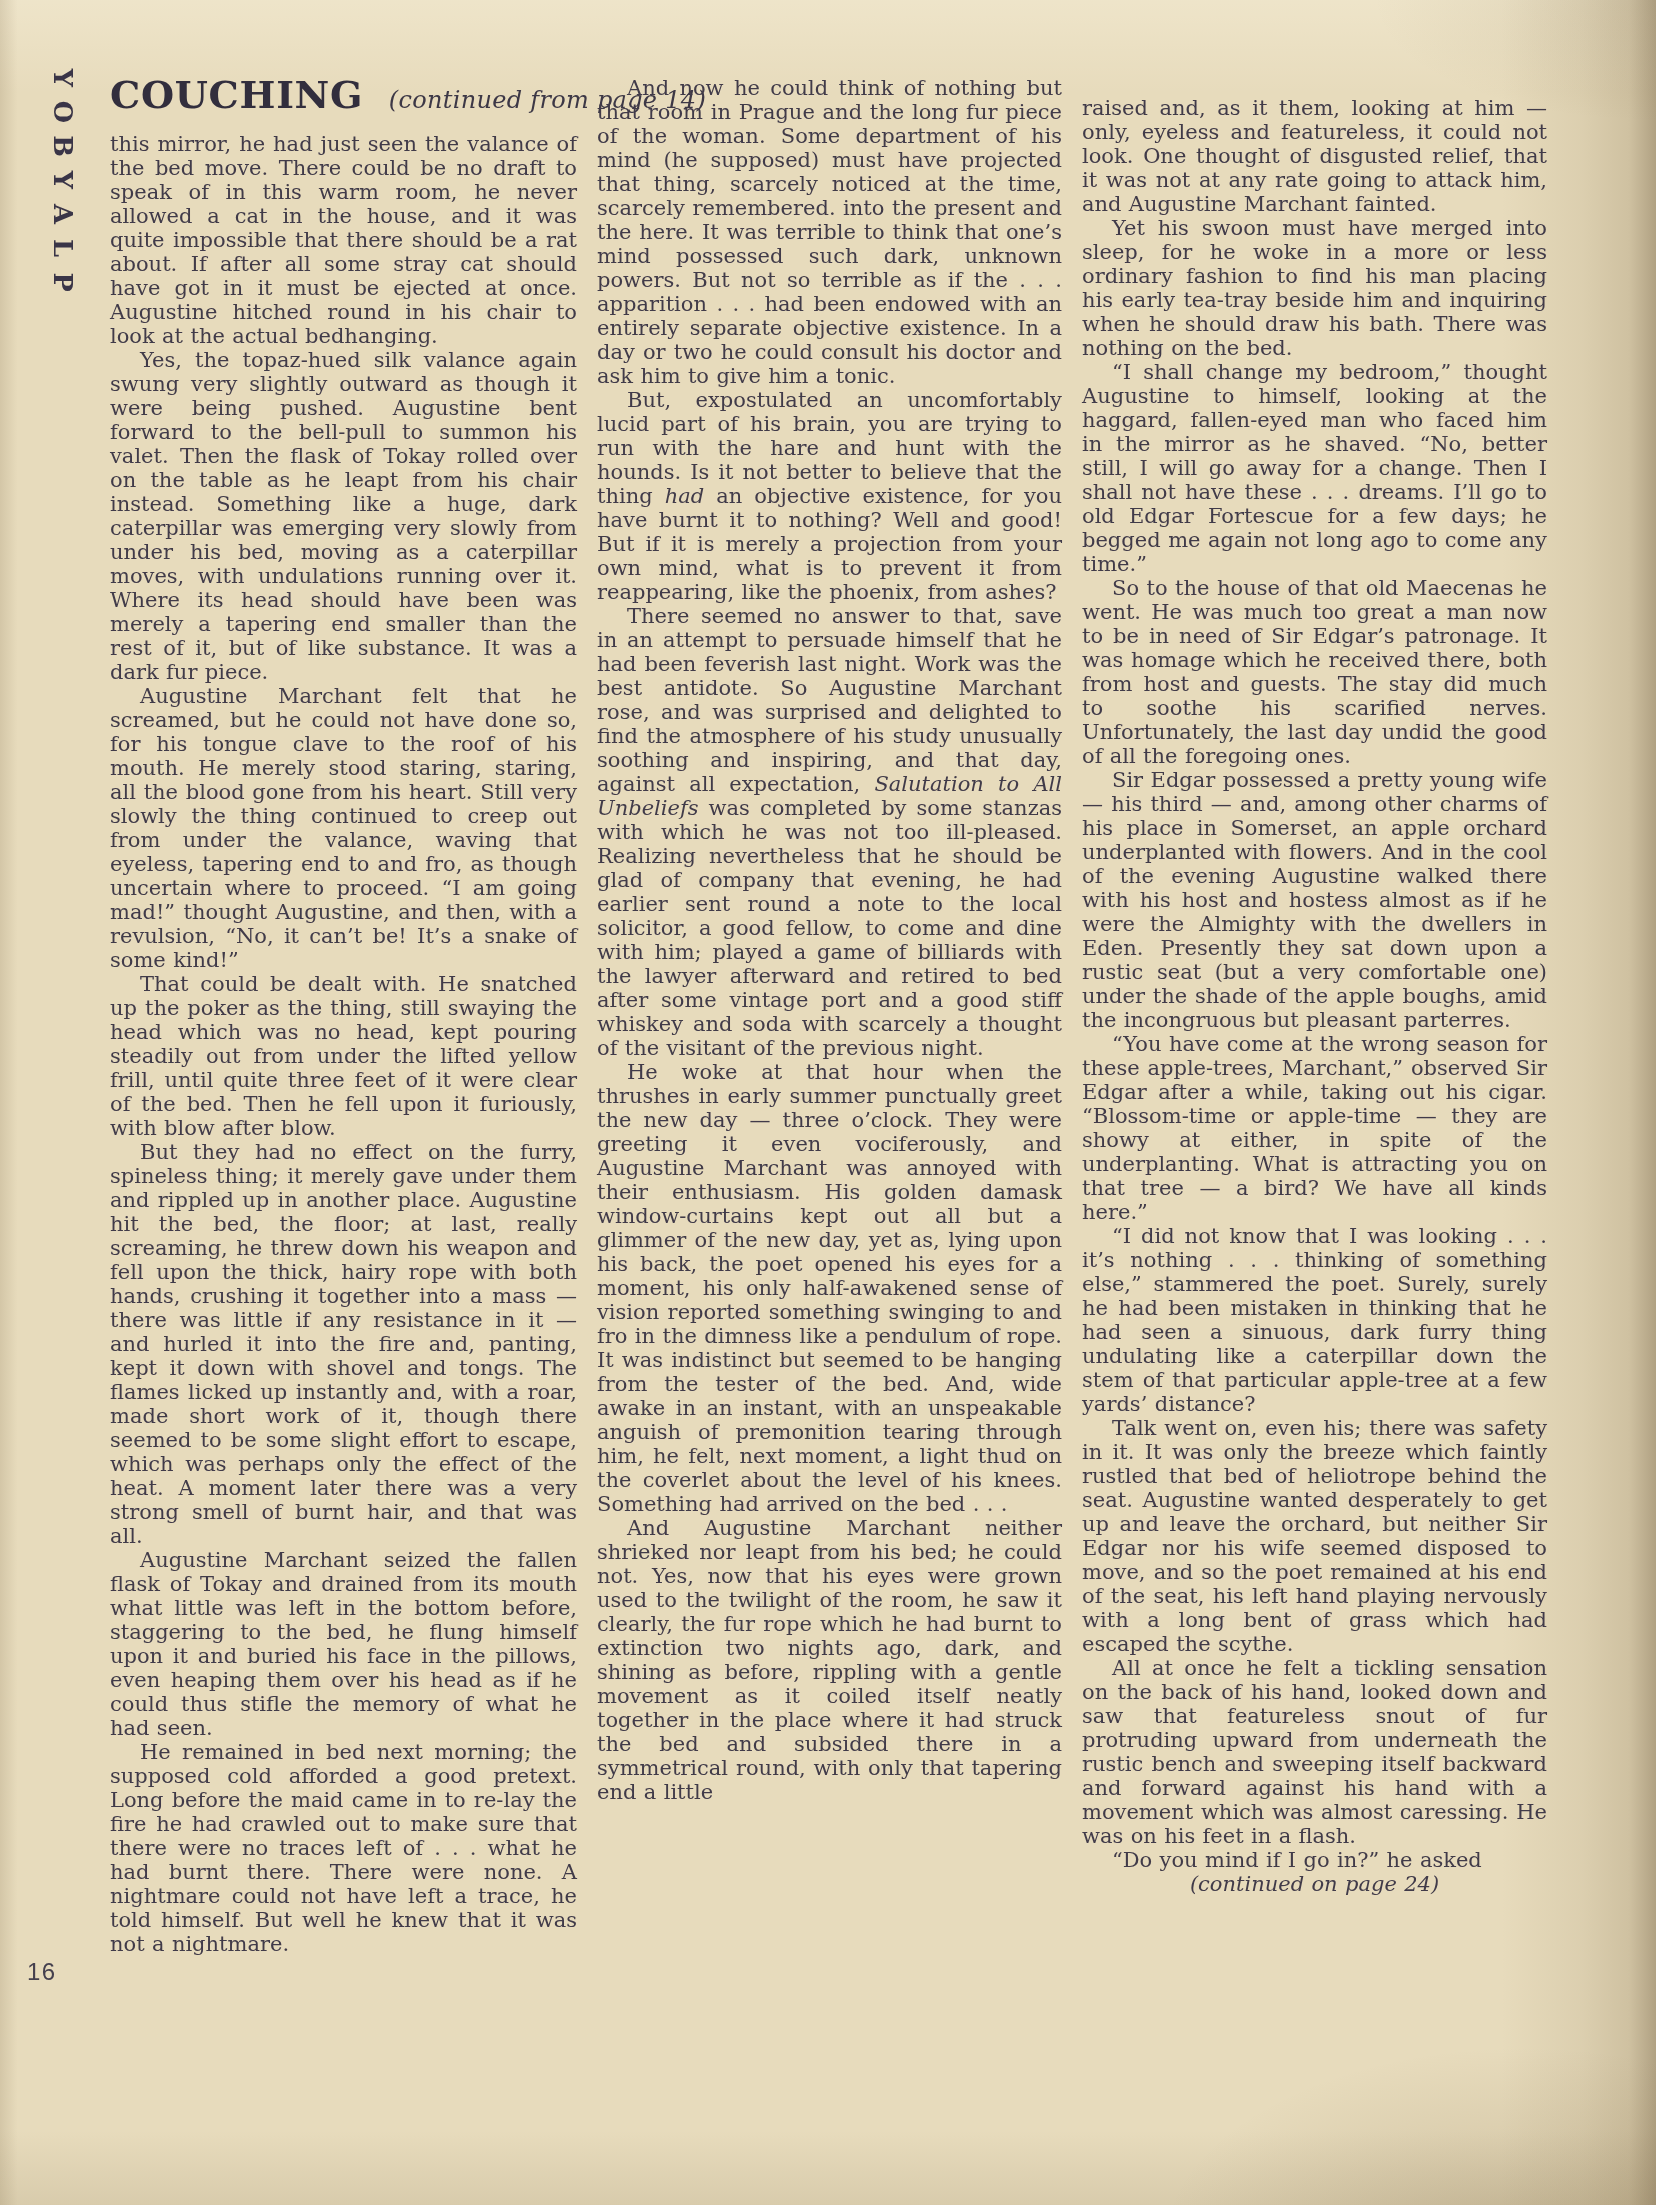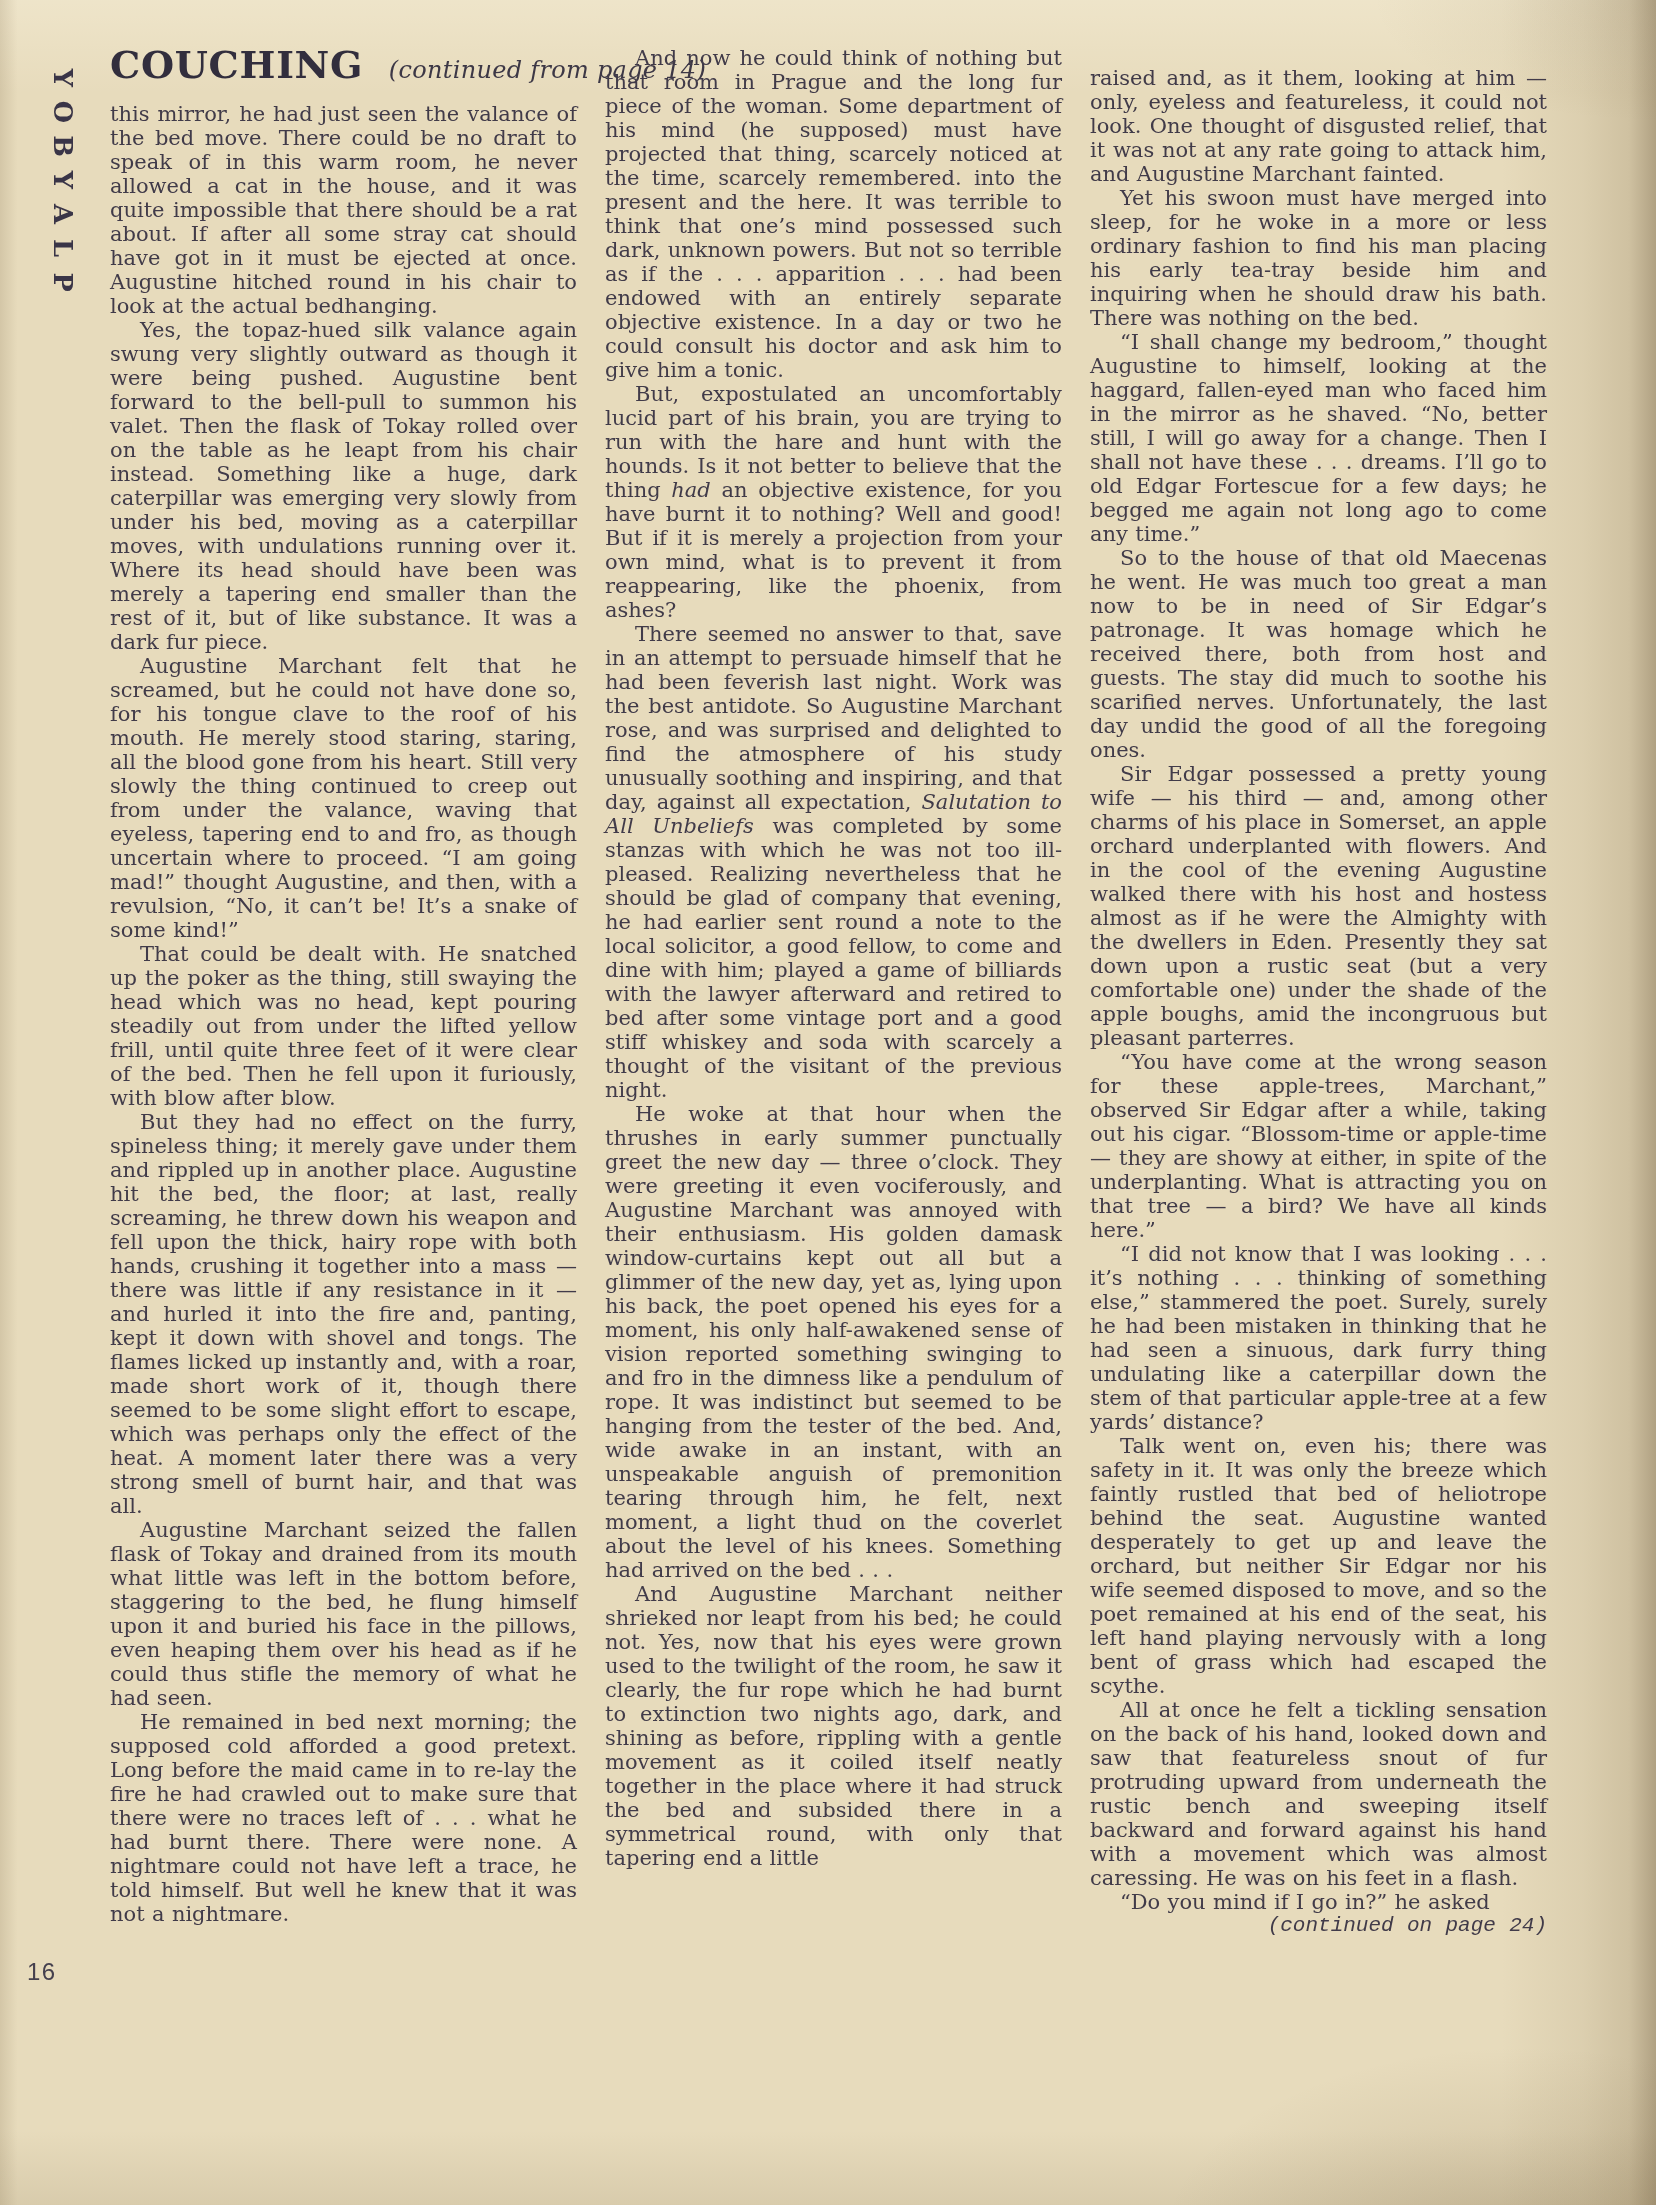--- a/index.html
+++ b/index.html
@@ -24,23 +24,23 @@
     width:30px;
   }
   .spine span{
     display:block;height:34px;line-height:34px;width:30px;
     text-align:center;
     transform:rotate(90deg);
     font-weight:bold;font-size:25.6px;color:#3a3547;
     font-family:"DejaVu Serif","Liberation Serif",serif;
   }
   .content{
-    position:absolute;left:110px;top:46px;
+    position:absolute;left:110px;top:76px;
     width:1437px;
-    display:flex;gap:28px;
+    display:flex;gap:20px;
   }
   .col{width:467px;}
   .col-3{padding-top:20px;}
   .headline{
     display:flex;align-items:baseline;
     margin:0 0 17.5px 0;white-space:nowrap;
   }
   .title{
     font-size:38px;font-weight:bold;color:#322e3d;
     letter-spacing:0.7px;line-height:1;
@@ -50,21 +50,21 @@
     margin-left:25.6px;letter-spacing:0.3px;
   }
   .col p{
     margin:0;
     font-size:21px;line-height:24px;
     text-align:justify;
     hyphens:auto;-webkit-hyphens:auto;
     word-spacing:0.7px;
   }
   .col p.ind{text-indent:30px;}
-  .col p.right{text-align:right;font-family:Liberation Mono, monospace;}
+  .col p.right{text-align:center;}
   .it{font-style:italic;margin-top:38px;}
   .folio{
     position:absolute;left:27px;top:1958px;
     font-family:"Liberation Sans","DejaVu Sans",sans-serif;
     font-size:24px;color:#45404e;letter-spacing:1.3px;
   }
 </style>
 </head>
 <body>
 

